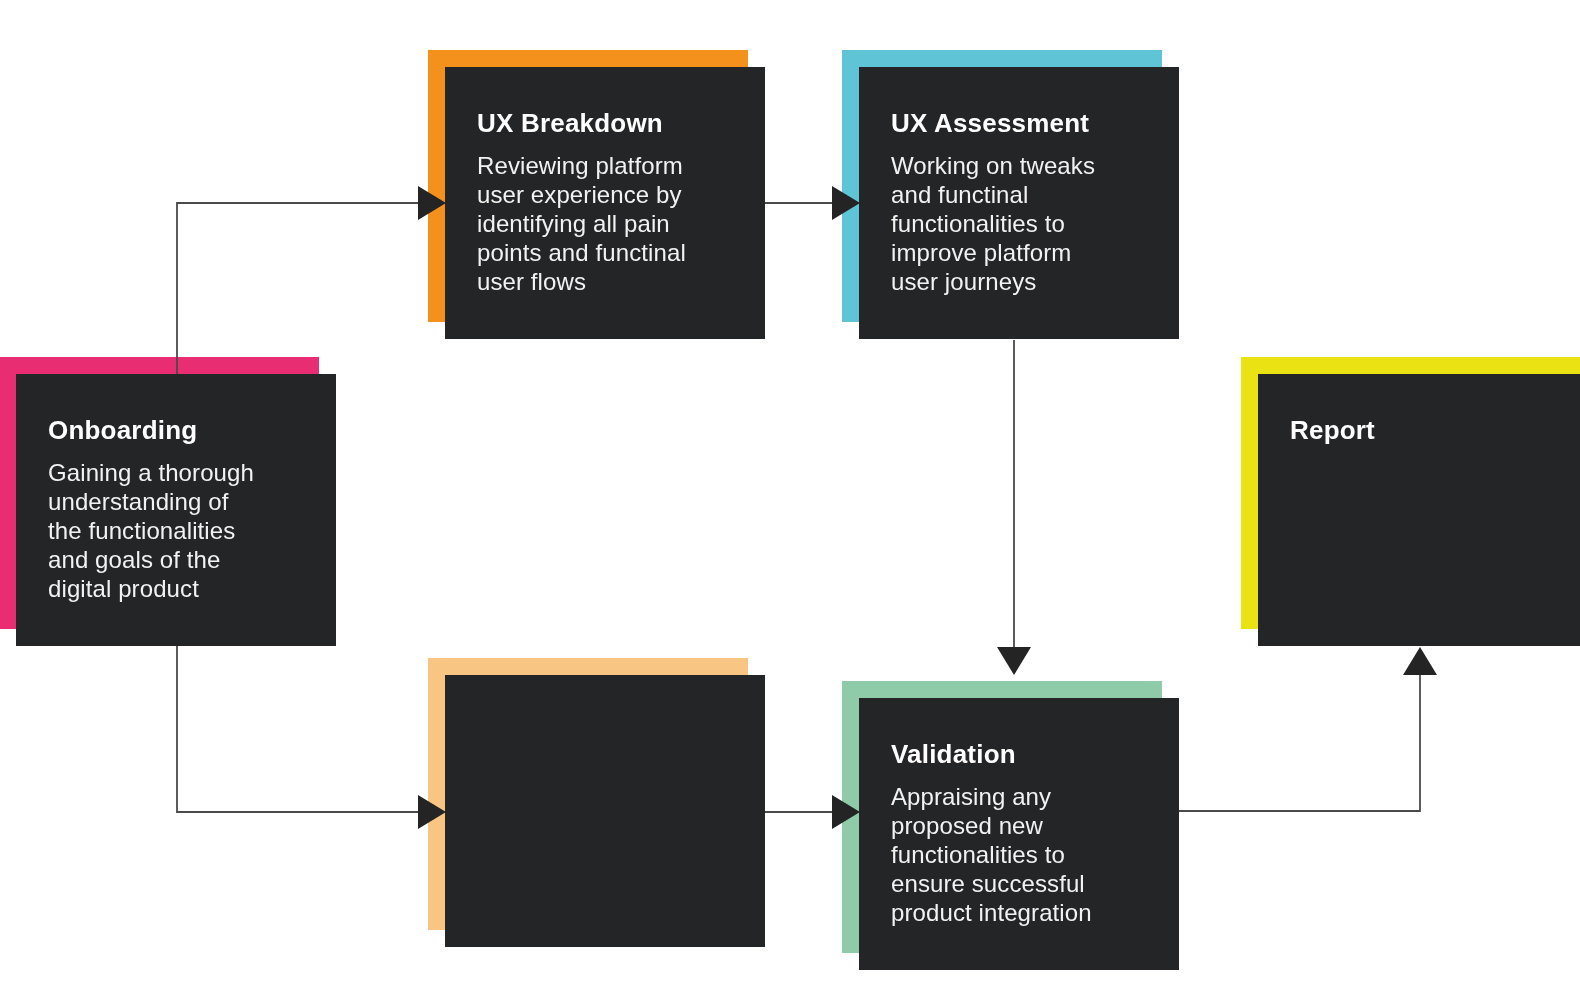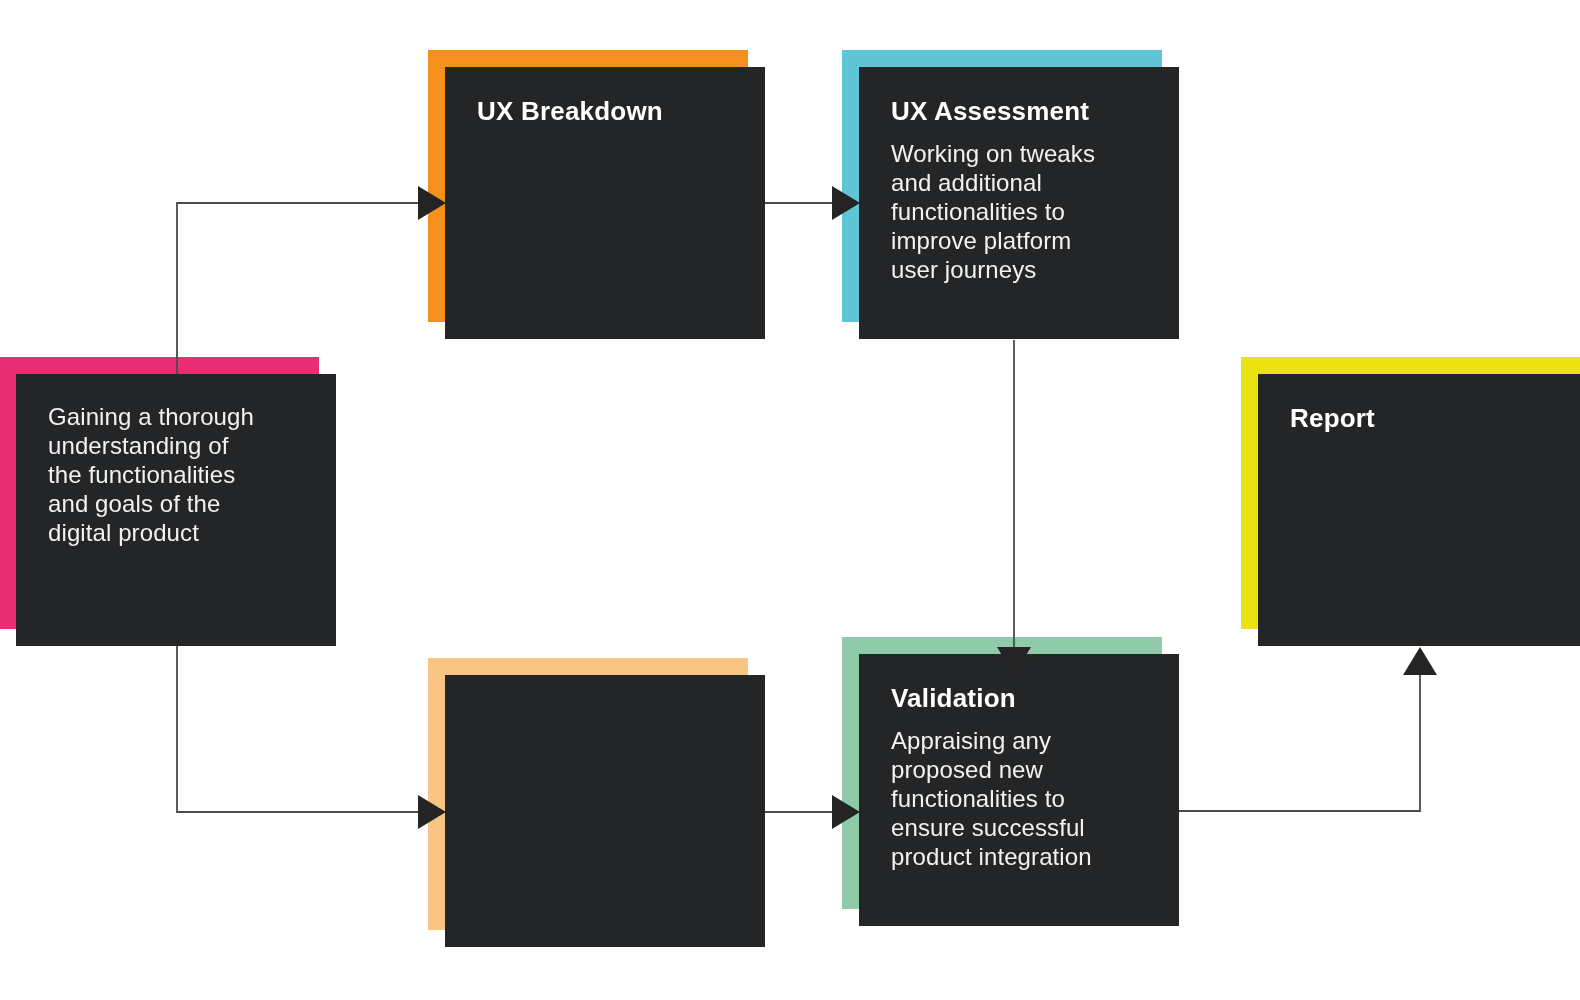--- a/index.html
+++ b/index.html
@@ -16,21 +16,21 @@
     position: absolute;
     left: -17px; top: -17px;
     width: 100%; height: 100%;
   }
   .box {
     position: absolute;
     inset: 0;
     background: var(--box, #242424);
     color: var(--text, #f5f5f5);
     box-sizing: border-box;
-    padding: 28px 28px 0 32px;
+    padding: 40px 28px 0 32px;
   }
   .box h2 {
     margin: 0 0 12px 0;
     font-size: 26px;
     line-height: 32px;
     font-weight: 700;
     color: #ffffff;
     letter-spacing: 0.2px;
   }
   .box p {
@@ -39,21 +39,21 @@
     line-height: 29px;
     font-weight: 400;
     white-space: pre-line;
     letter-spacing: 0.1px;
     color: var(--text, #f2f2f2);
   }
   #card-onboarding       { left: 16px;   top: 374px; }
   #card-ux-breakdown     { left: 445px;  top: 67px;  }
   #card-ux-revisions     { left: 859px;  top: 67px;  }
   #card-technical-review { left: 445px;  top: 675px; }
-  #card-validation       { left: 859px;  top: 654px; }
+  #card-validation       { left: 859px;  top: 698px; }
   #card-report           { left: 1258px; top: 374px; width: 356px; }
 
   svg.connectors {
     position: absolute;
     left: 0; top: 0;
     width: 1580px; height: 1000px;
     pointer-events: none;
     z-index: 5;
   }
   svg.connectors path {
@@ -64,41 +64,47 @@
   svg.connectors polygon { fill: var(--arrow, #242424); }
 </style>
 </head>
 <body>
 
 <div class="canvas">
 
   <div class="card" id="card-onboarding">
     <div class="accent" style="background: rgb(233, 45, 114);"></div>
     <div class="box">
+      <h2>Onboarding</h2>
       <p>Gaining a thorough
 understanding of
 the functionalities
 and goals of the
 digital product</p>
     </div>
   </div>
 
   <div class="card" id="card-ux-breakdown">
     <div class="accent" style="background: rgb(243, 145, 28);"></div>
     <div class="box">
       <h2>UX Breakdown</h2>
+      <p>Reviewing platform
+user experience by
+identifying all pain
+points and functinal
+user flows</p>
     </div>
   </div>
 
   <div class="card" id="card-ux-revisions">
     <div class="accent" style="background: rgb(95, 196, 214);"></div>
     <div class="box">
       <h2>UX Assessment</h2>
       <p>Working on tweaks
-and additional
+and functinal
 functionalities to
 improve platform
 user journeys</p>
     </div>
   </div>
 
   <div class="card" id="card-technical-review">
     <div class="accent" style="background: rgb(249, 197, 131);"></div>
     <div class="box">
     </div>

